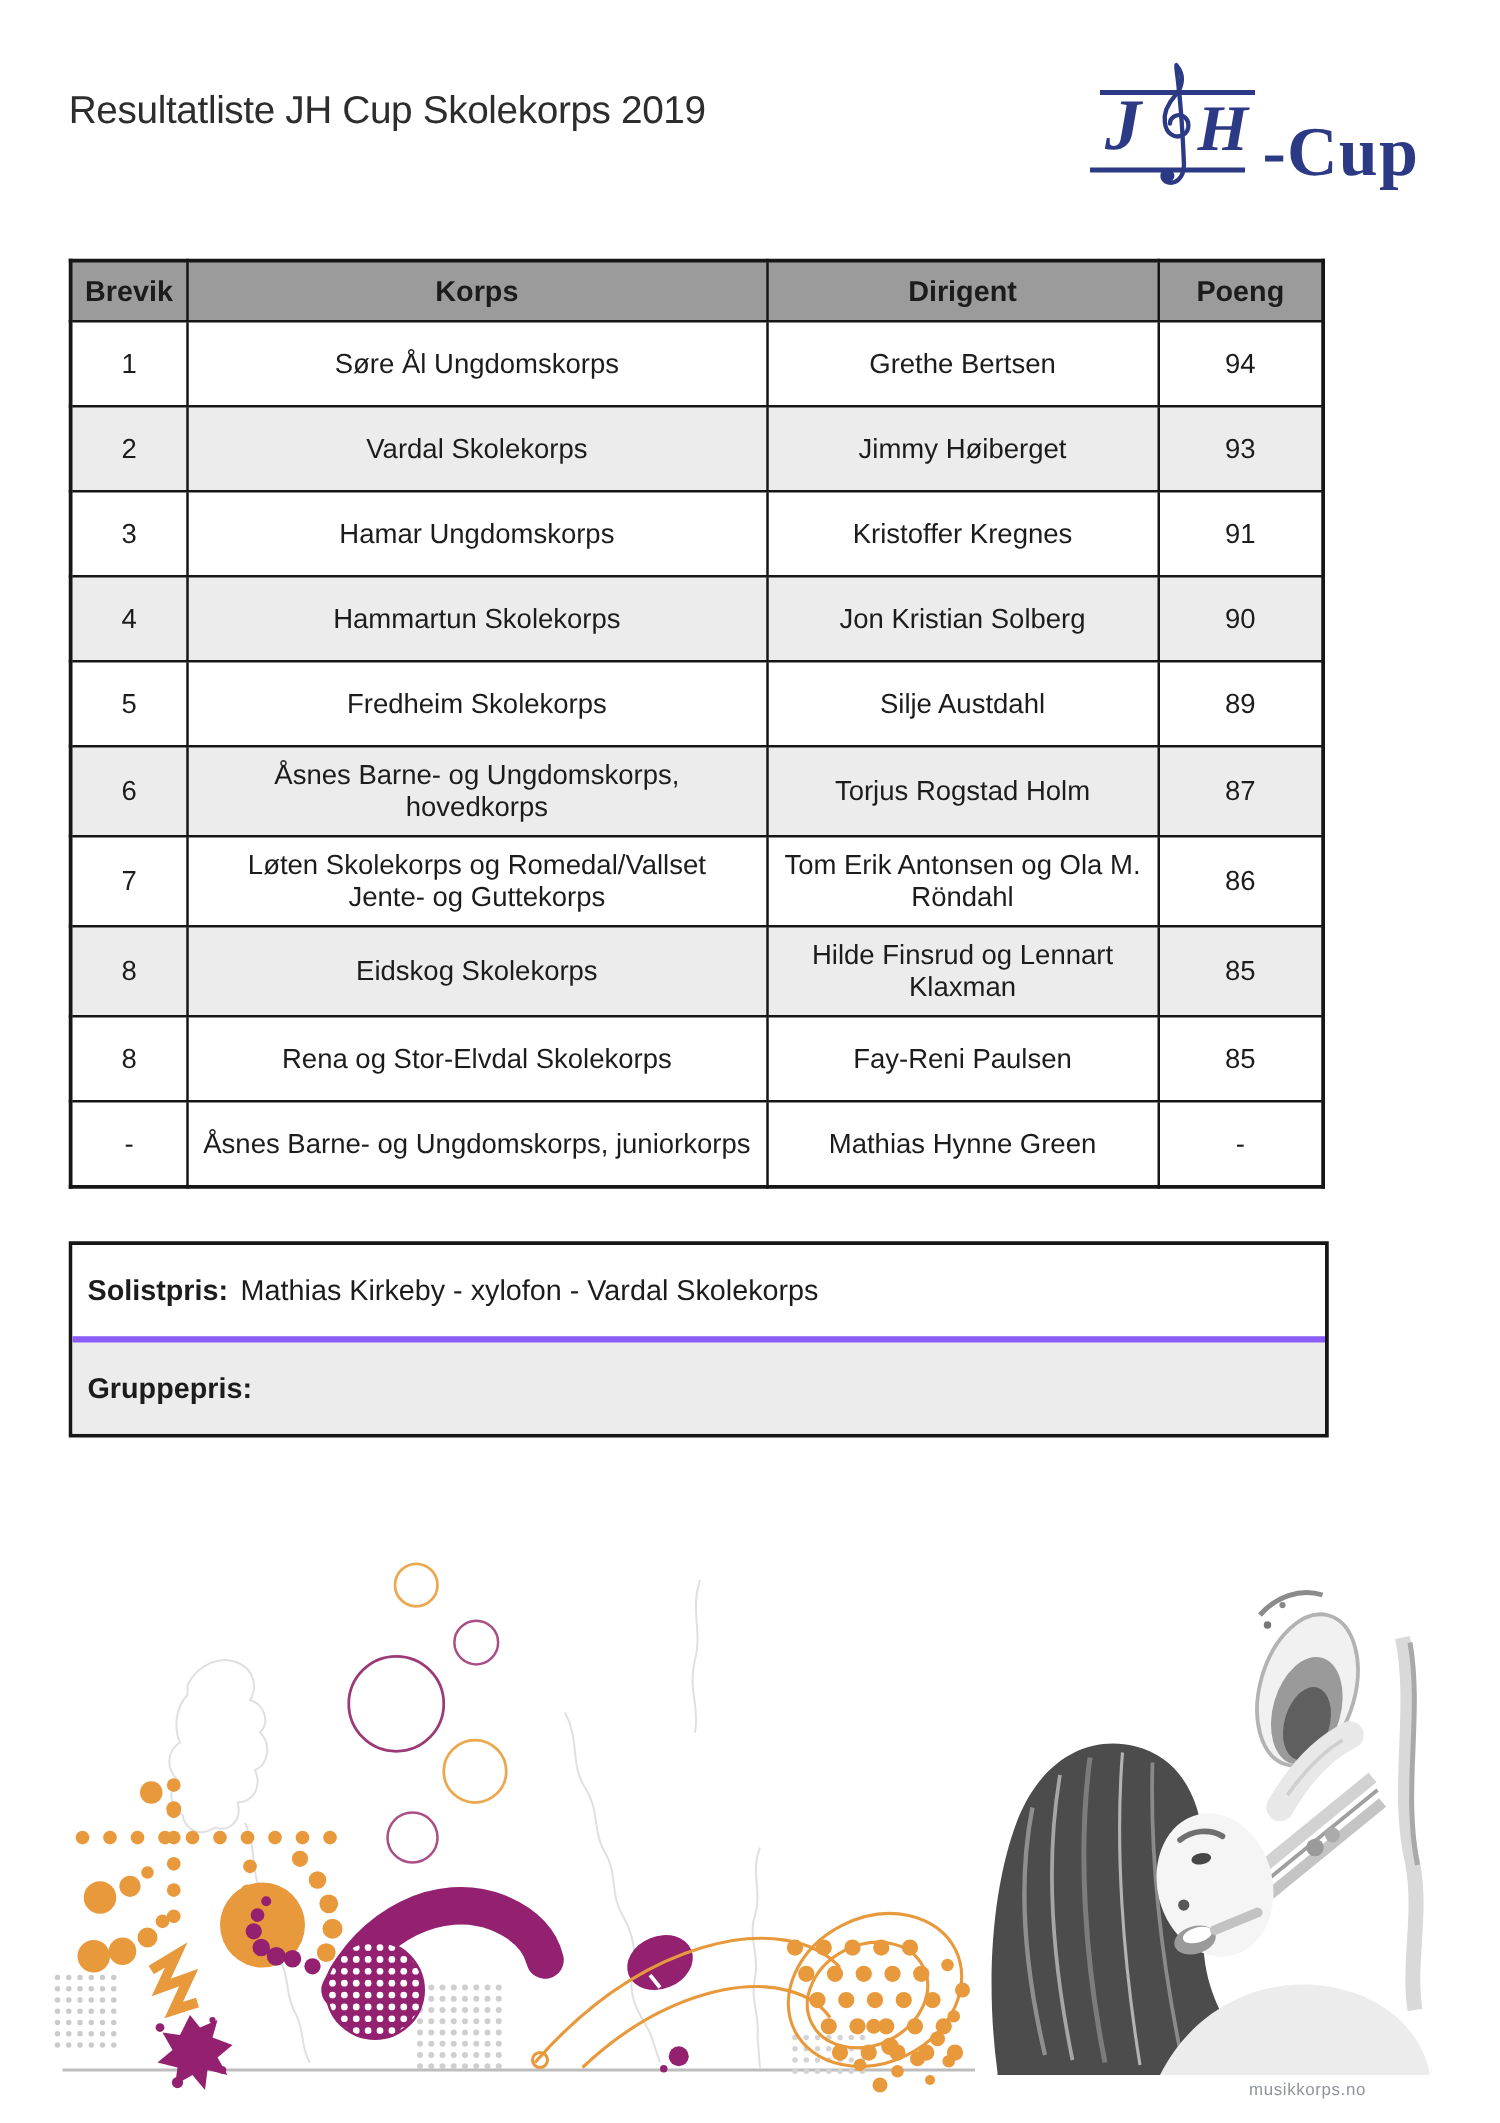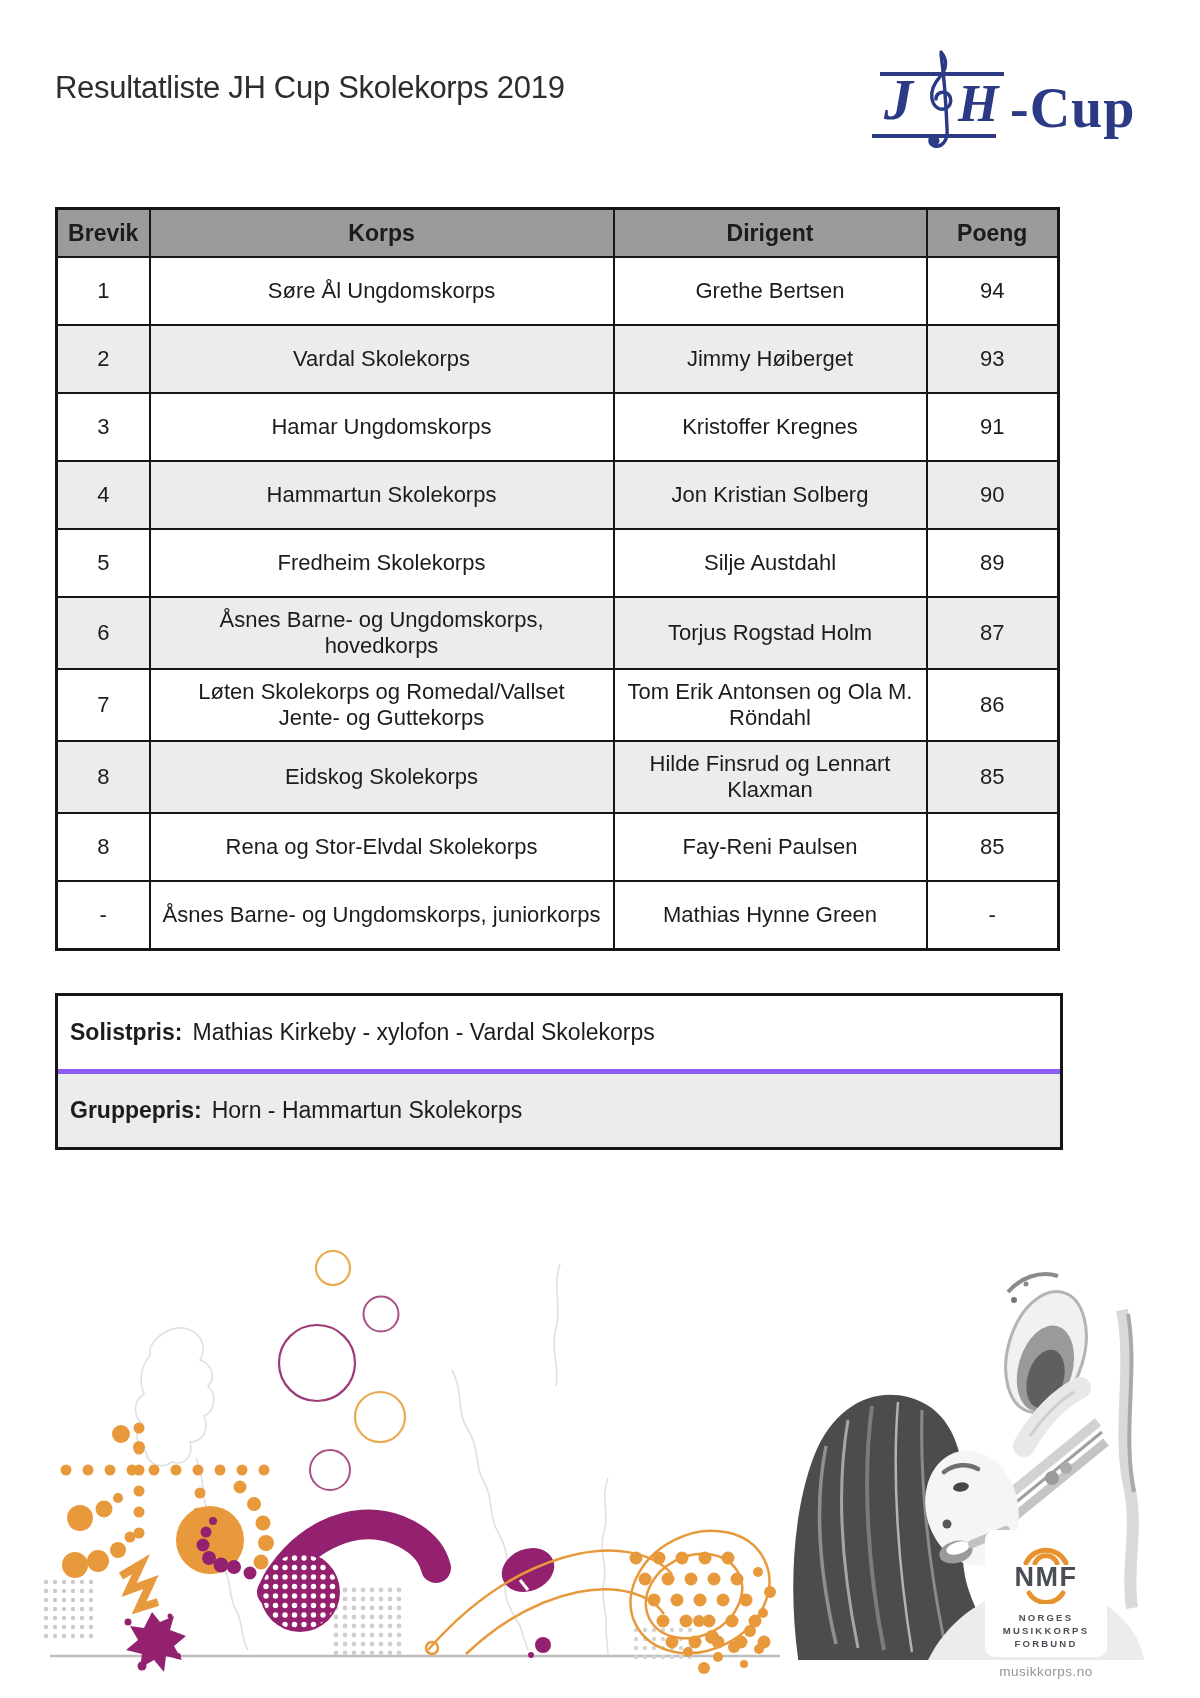--- a/index.html
+++ b/index.html
@@ -14,21 +14,21 @@
   .doc-title{position:absolute;left:55px;top:70px;font-size:31px;font-weight:400;color:#2d2d2d;letter-spacing:-0.3px;}
 
   
   .logo{position:absolute;left:872px;top:46px;display:flex;align-items:flex-start;color:var(--logo_navy);}
   .jh{position:relative;width:138px;height:114px;}
   .jh .bar-top{position:absolute;left:8px;right:6px;top:26px;height:4px;background:var(--logo_navy);}
   .jh .bar-bottom{position:absolute;left:0px;right:14px;top:88px;height:4px;background:var(--logo_navy);}
   .jh .j{position:absolute;left:12px;top:20px;font:italic 700 58px "Liberation Serif",serif;}
   .jh .h{position:absolute;left:86px;top:28px;font:italic 700 52px "Liberation Serif",serif;}
   .jh svg{position:absolute;left:46px;top:0;}
-  .cup{font:700 56px "Liberation Serif",serif;margin:30px 0 0 0;letter-spacing:1px;}
+  .cup{font:700 56px "Liberation Serif",serif;margin:44px 0 0 0;letter-spacing:1px;}
 
   
   table.results{position:absolute;left:55px;top:207px;width:1002px;border-collapse:collapse;
                 table-layout:fixed;border:3px solid #161616;}
   table.results td{border:2px solid #161616;text-align:center;vertical-align:middle;font-size:22px;
                    line-height:26px;white-space:pre-line;height:62px;padding:2px 8px;background:#fff;}
   table.results tr.head-row td{background:var(--header_gray);font-weight:700;height:42px;font-size:23px;}
   table.results tr.alt td{background:var(--row_alt_gray);}
   table.results tr.tall td{height:66px;}
   table.results td.band{background:var(--header_gray);font-weight:700;height:40px;font-size:23px;}
@@ -157,21 +157,20 @@
       </tbody>
   </table>
 
   <div class="awards">
     <div class="award-row">
       <span class="award-label">Solistpris:</span>
       <span class="award-text">Mathias Kirkeby - xylofon - Vardal Skolekorps</span>
     </div>
     <div class="award-row">
       <span class="award-label">Gruppepris:</span>
-      <span class="award-text">Horn - Hammartun Skolekorps</span>
     </div>
   </div>
 
   <svg class="deco" width="1200" height="458" viewBox="0 0 1200 458">
     <defs>
       <clipPath id="ballclip">
           <circle cx="300" cy="352" r="38"></circle>
         </clipPath>
     </defs>
 
@@ -542,30 +541,15 @@
       <circle cx="734" cy="407" r="6"></circle>
         <circle cx="718" cy="417" r="5"></circle>
         <circle cx="704" cy="428" r="6"></circle>
       <circle cx="744" cy="424" r="4"></circle>
         <circle cx="759" cy="409" r="5"></circle>
         <circle cx="700" cy="362" r="4"></circle>
         <circle cx="688" cy="412" r="5"></circle>
     </g>
   </svg>
 
-  <div class="nmf-card">
-    <svg width="62" height="26" viewBox="0 0 62 26">
-      <path d="M11 24 A22 22 0 0 1 51 24" stroke="#E8922E" stroke-width="5" fill="none" stroke-linecap="round"></path>
-      <path d="M20 24 A12 12 0 0 1 42 24" stroke="#E8922E" stroke-width="5" fill="none" stroke-linecap="round"></path>
-    </svg>
-    <div class="nmf-acronym">NMF</div>
-    <svg width="50" height="14" viewBox="0 0 50 14">
-      <path d="M8 3 A20 20 0 0 0 42 3" stroke="#E8922E" stroke-width="5" fill="none" stroke-linecap="round"></path>
-    </svg>
-    <div class="nmf-org">
-      <div>NORGES</div>
-      <div>MUSIKKORPS</div>
-      <div>FORBUND</div>
-    </div>
-  </div>
   <div class="website">musikkorps.no</div>
 
 </div>
 
 </body></html>

